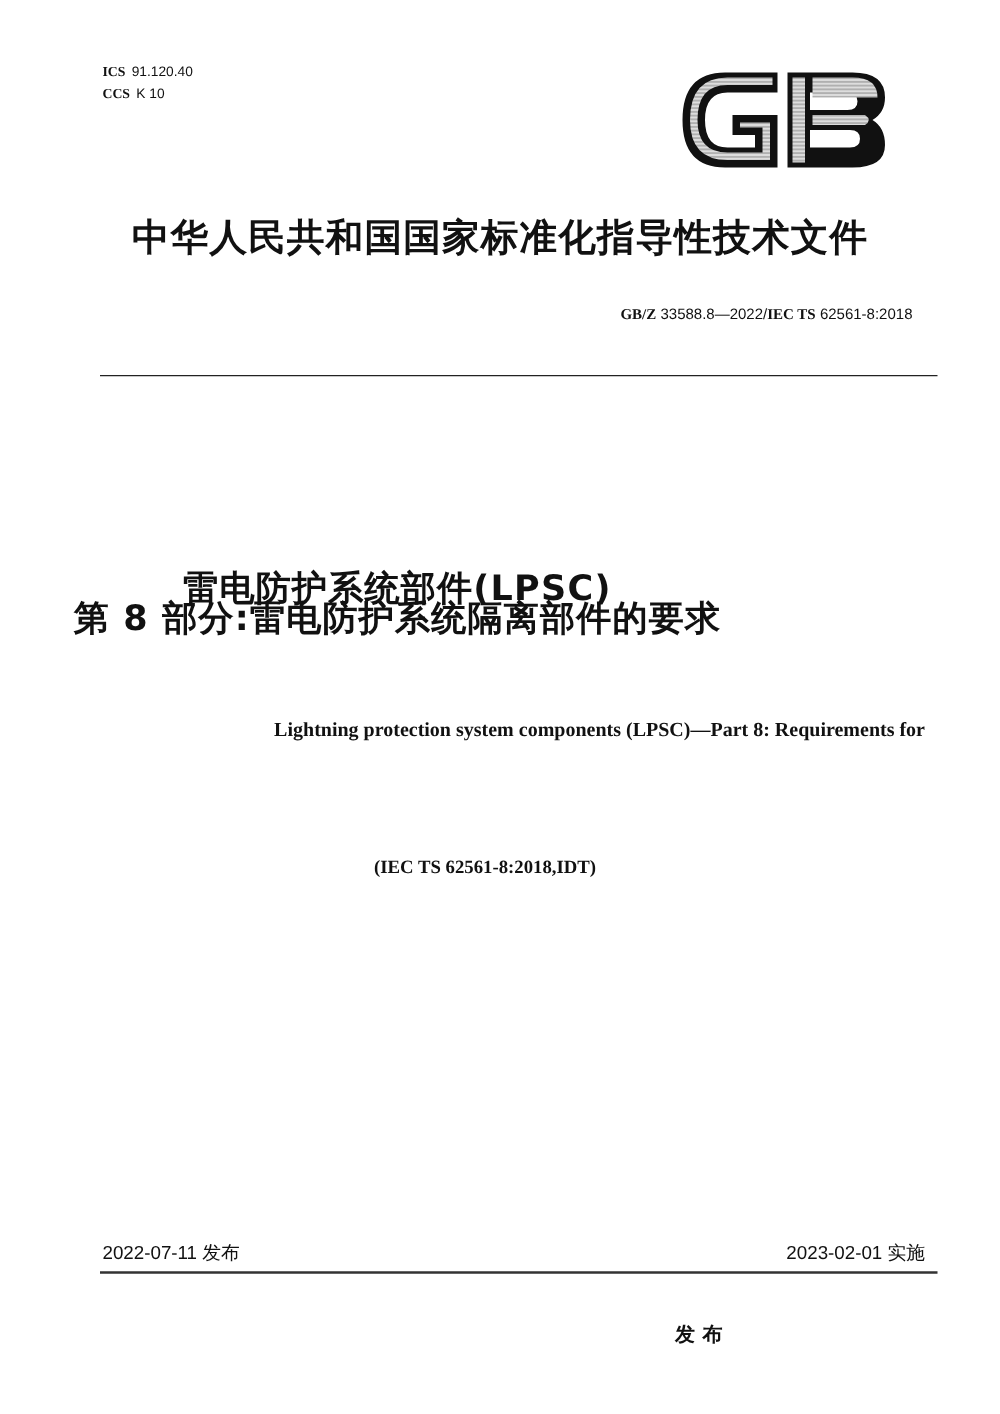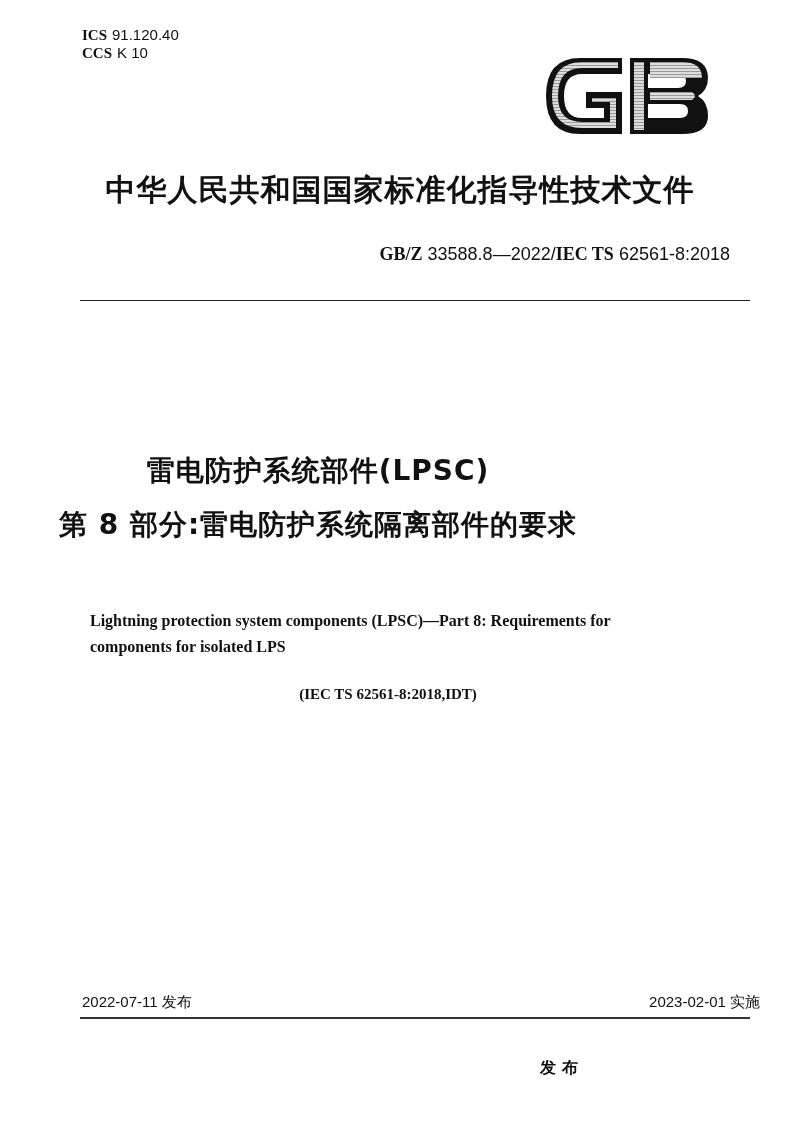--- a/index.html
+++ b/index.html
@@ -1,26 +1,26 @@
 <!DOCTYPE html>
 <html><head>
 <meta charset="utf-8">
 <style>
   html, body { margin:0; padding:0; background:#fff; }
   body { width:800px; height:1131px; position:relative; overflow:hidden; color:#111; font-family:"DejaVu Sans", sans-serif; }
   .abs { position:absolute; }
-  .codes { left:82px; top:26px; font-size:15px; line-height:17px; font-family:"Liberation Sans", sans-serif; }
+  .codes { left:82px; top:50px; font-size:11px; line-height:17px; font-family:"Liberation Sans", sans-serif; }
   .codes b { font-family:"Liberation Serif", serif; font-weight:bold; margin-right:5px; }
   .logo { left:542px; top:52px; width:170px; height:88px; }
   .main-title { left:0; width:800px; top:170px; text-align:center; font-size:30px; font-weight:bold; letter-spacing:1px; }
-  .std-no { right:70px; top:244px; font-size:18px; font-family:"Liberation Sans", sans-serif;text-align:right; }
+  .std-no { right:70px; top:244px; font-size:12px; font-family:"Liberation Sans", sans-serif;text-align:right; }
   .std-no .ser { font-family:"Liberation Serif", serif; font-weight:bold; }
   .rule1 { left:80px; width:670px; top:300px; height:0; border-top:1.5px solid #222; }
   .cn-title { left:0; width:636px; text-align:center; font-size:28px; font-weight:bold; letter-spacing:1px; }
-  .en-title { left:90px; width:650px; top:608px; text-align:left; font-family:"Liberation Serif", serif; font-weight:bold; font-size:16px; line-height:26px; }
+  .en-title { left:90px; width:650px; top:572px; text-align:right; font-family:"Liberation Serif", serif; font-weight:bold; font-size:16px; line-height:26px; }
   .adopt { left:0; width:776px; top:686px; text-align:center; font-family:"Liberation Serif", serif; font-weight:bold; font-size:15px; }
   .date { top:993px; font-size:15px; font-family:"Liberation Sans", sans-serif; }
   .rule2 { left:80px; width:670px; top:1017px; border-top:2px solid #333; }
   .issuer { left:253px; top:1042px; font-size:21px; font-weight:bold; letter-spacing:5px; line-height:28px; }
   .issue { left:540px; top:1058px; font-size:16px; font-weight:bold; letter-spacing:6px; }
 </style>
 </head>
 <body>
 
 <div class="abs codes">
@@ -49,29 +49,28 @@
 
 <div class="abs std-no">
   <span class="ser">GB/Z</span>
   <span>33588.8—2022/</span><span class="ser">IEC TS</span>
   <span>62561-8:2018</span>
 </div>
 
 <div class="abs rule1"></div>
 
 <div class="abs cn-title" style="top:452px;">雷电防护系统部件(LPSC)</div>
-<div class="abs cn-title" style="top:506px;">第 8 部分:雷电防护系统隔离部件的要求</div>
+<div class="abs cn-title" style="top:476px;">第 8 部分:雷电防护系统隔离部件的要求</div>
 
 <div class="abs en-title">
   <div>Lightning protection system components (LPSC)—Part 8: Requirements for</div>
-  <div>components for isolated LPS</div>
 </div>
 
 <div class="abs adopt">(IEC TS 62561-8:2018,IDT)</div>
 
 <div class="abs date" style="left:82px;">2022-07-11 发布</div>
-<div class="abs date" style="right:40px;">2023-02-01 实施</div>
+<div class="abs date" style="right:60px;">2023-02-01 实施</div>
 
 <div class="abs rule2"></div>
 
 <div class="abs issuer">
 </div>
 <div class="abs issue">发布</div>
 
 </body></html>

